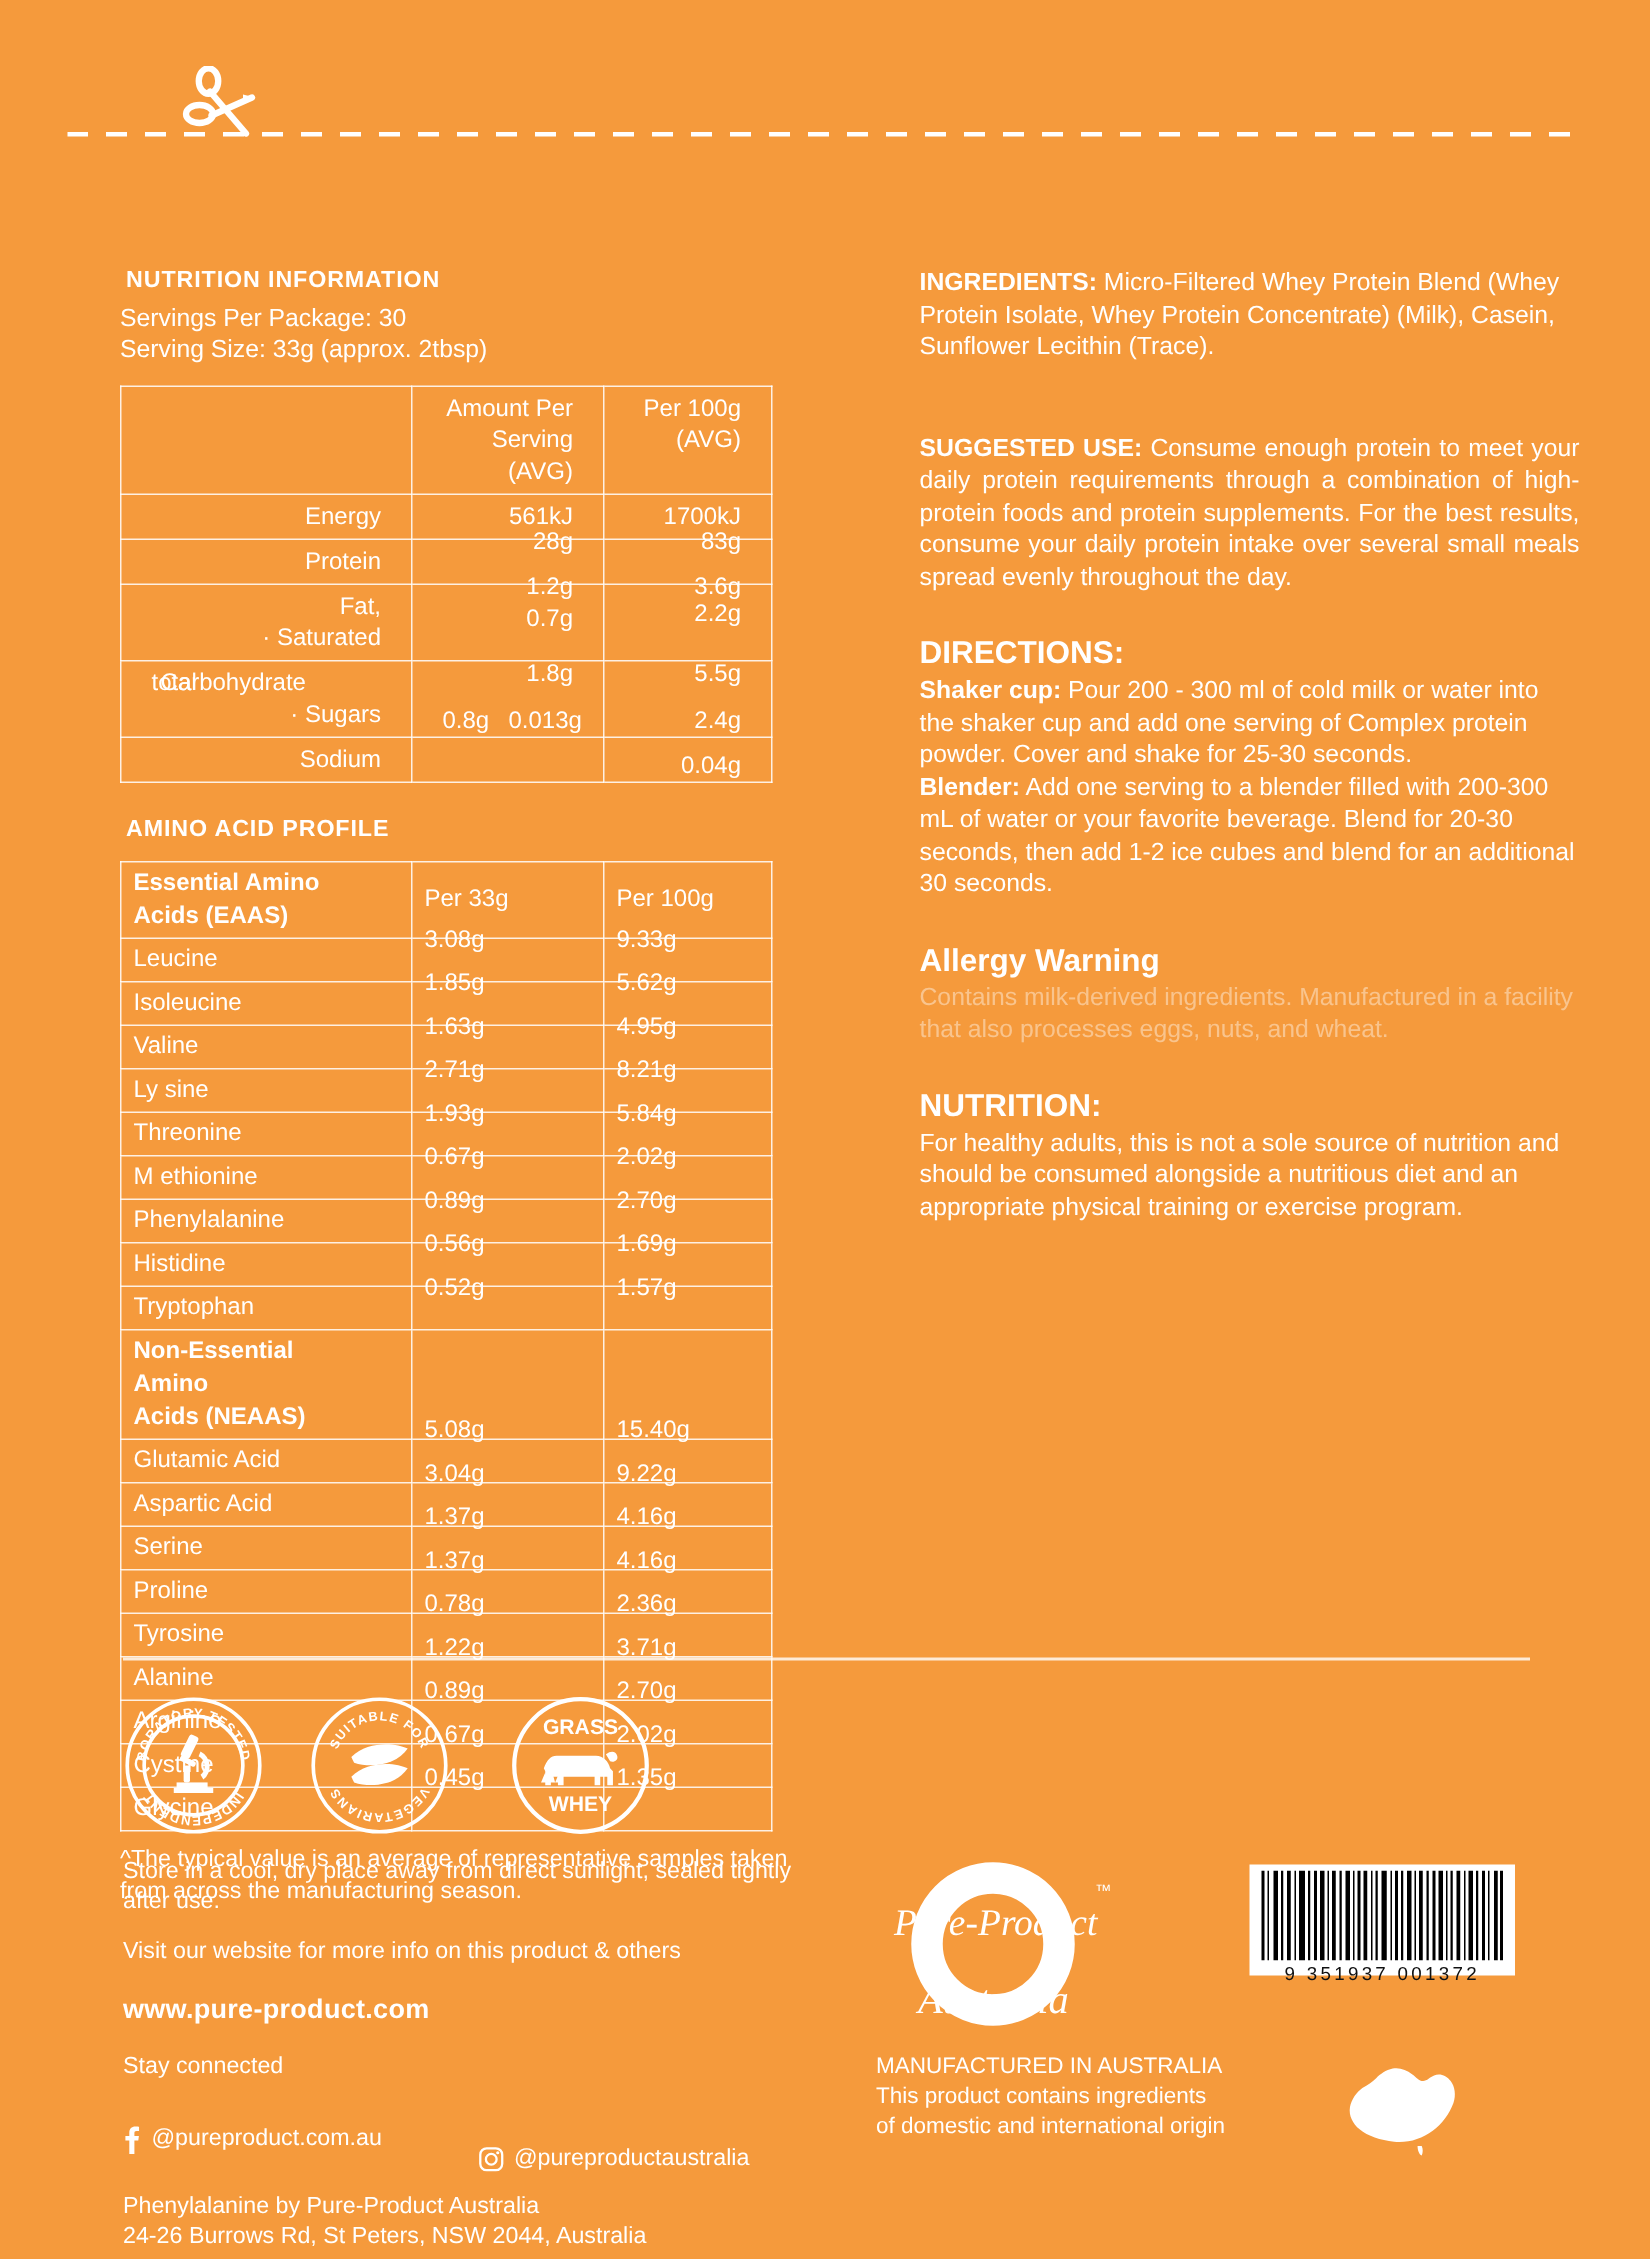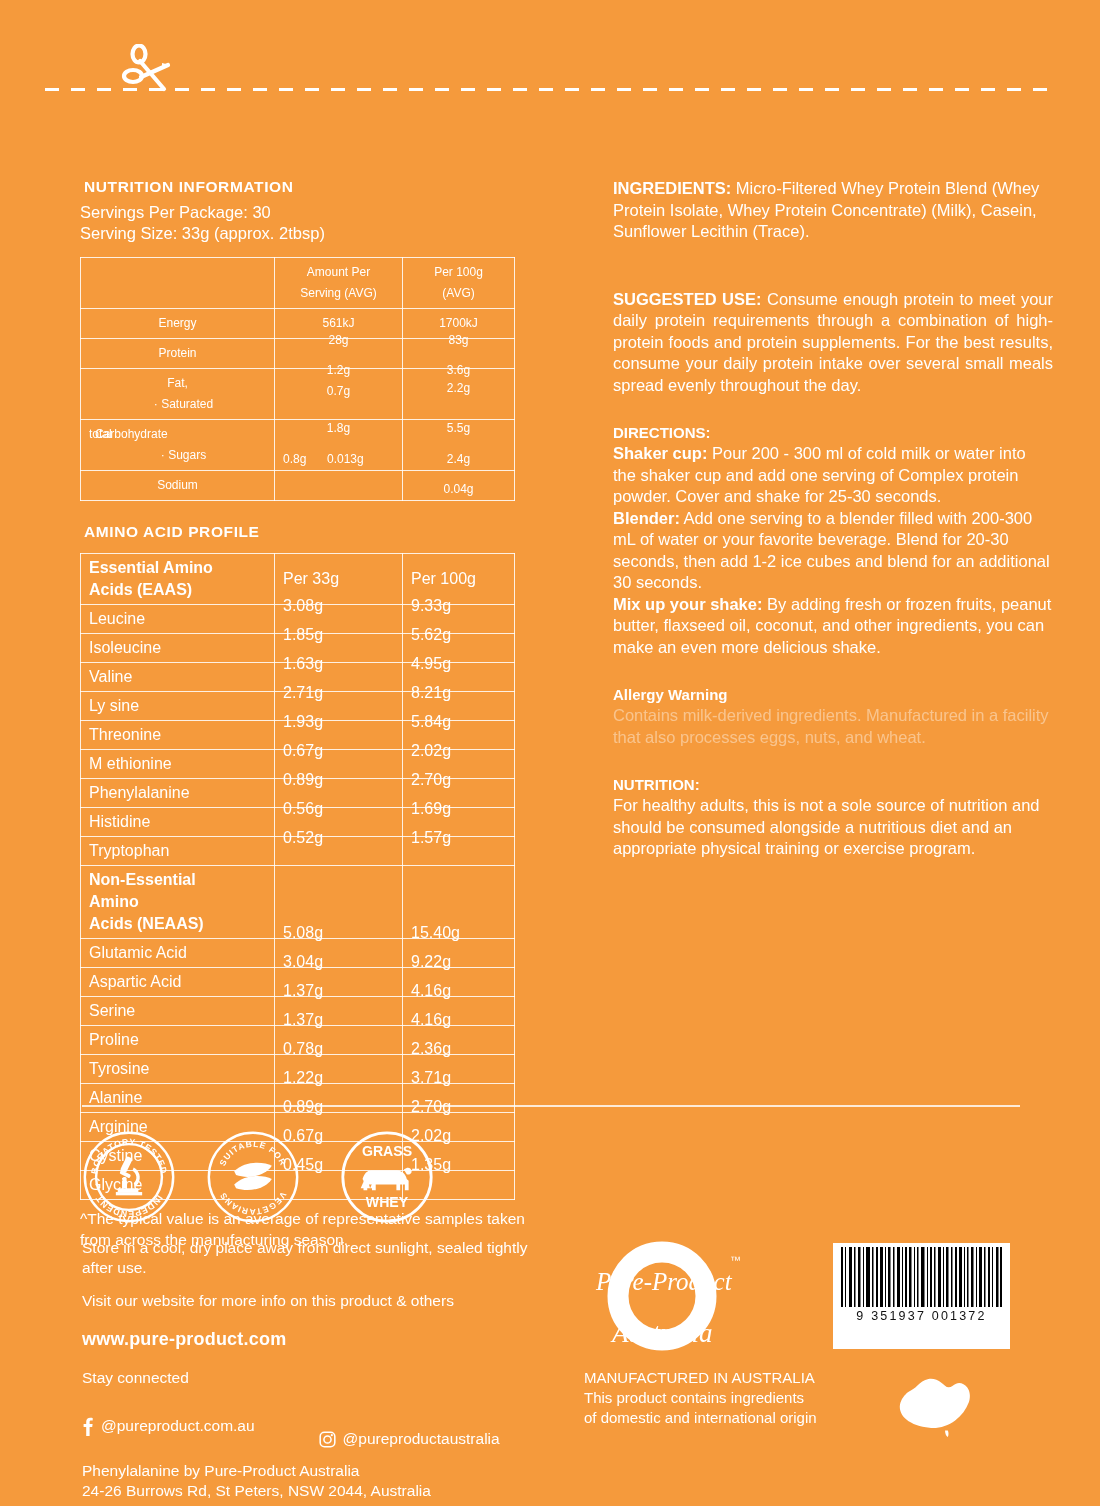--- a/index.html
+++ b/index.html
@@ -32,21 +32,21 @@
   }
   .subline{font-size:16.5px;line-height:21px;margin:0;}
 
   
   table.nut{
     border-collapse:collapse;width:434px;margin-top:13px;
     table-layout:fixed;
   }
   table.nut td,table.nut th{
     border:1px solid rgba(255,255,255,.85);
-    padding:4px 8px;font-size:12px;font-weight:normal;text-align:center;
+    padding:4px 20px;font-size:16px;font-weight:normal;text-align:right;
     vertical-align:top;line-height:21px;
   }
   table.nut col.c1{width:194px;}
   table.nut col.c2{width:128px;}
   table.nut col.c3{width:112px;}
   .hdr td{font-weight:normal;}
   .lbl{white-space:nowrap;overflow:visible;}
   .ovf{position:relative;height:21px;}
   .ovf span{position:absolute;left:0;top:0;white-space:nowrap;}
   .shift-up{position:relative;top:-13px;}
@@ -64,21 +64,21 @@
   table.aa col.a3{width:112px;}
   td.bold{font-weight:bold;margin-top:12px;}
   .footnote{font-size:15.5px;line-height:21px;margin:8px 0 0 0;}
 
   
   .para{font-size:16.5px;line-height:21.5px;margin:0 0 0 0;}
   .para b{font-weight:bold;}
   .para.just{text-align:justify;}
   .gap-l{height:46px;}
   .gap-m{height:28px;}
-  h3.sub{font-size:15px;font-weight:bold;margin:0 0 2px 0;}
+  h3.sub{font-size:21px;font-weight:bold;margin:0 0 2px 0;}
   .faded{color:rgba(255,255,255,.42);}
 
   
   .divider{
     position:absolute;left:82px;top:1105px;width:938px;height:2px;
     background:rgba(255,255,255,.8);
   }
 
   
   .badges{position:absolute;left:82px;top:1130px;width:380px;height:100px;}
@@ -93,21 +93,21 @@
   .f-gap{height:13px;}
   .f-bold{font-weight:bold;font-size:18px;letter-spacing:.2px;}
   .social{display:flex;align-items:center;margin-top:16px;font-size:15.5px;}
   .social .item{display:flex;align-items:center;}
   .social .item.ig{margin-left:64px;margin-top:26px;}
   .social svg{margin-right:7px;}
 
   
   .logo{position:absolute;left:584px;top:1238px;width:170px;height:120px;}
   .barcode{
-    position:absolute;left:833px;top:1243px;width:177px;height:106px;
+    position:absolute;left:833px;top:1243px;width:177px;height:74px;
     background:#fff;padding:4px 6px 0 6px;box-sizing:border-box;
   }
   .bc-bars{height:60px;width:100%;display:block;}
   .bc-digits{
     color:#111;font-size:12.5px;letter-spacing:2.2px;
     text-align:center;font-family:"Liberation Sans", sans-serif;
     margin-top:2px;white-space:nowrap;
   }
   .made{position:absolute;left:584px;top:1368px;width:320px;font-size:15px;line-height:20px;}
   .ausmap{position:absolute;left:888px;top:1366px;width:92px;height:74px;}
@@ -427,23 +427,20 @@
     </p>
 
     <div class="gap-m"></div>
 
     <h3 class="sub">DIRECTIONS:</h3>
     <p class="para">
       <b>Shaker cup:</b><span> Pour 200 - 300 ml of cold milk or water into the shaker cup and add one serving of Complex protein powder. Cover and shake for 25-30 seconds.</span>
     </p>
     <p class="para">
       <b>Blender:</b><span> Add one serving to a blender filled with 200-300 mL of water or your favorite beverage. Blend for 20-30 seconds, then add 1-2 ice cubes and blend for an additional 30 seconds.</span>
-    </p>
-    <p class="para">
-      <b>Mix up your shake:</b><span> By adding fresh or frozen fruits, peanut butter, flaxseed oil, coconut, and other ingredients, you can make an even more delicious shake.</span>
     </p>
 
     <div class="gap-m"></div>
 
     <h3 class="sub">Allergy Warning</h3>
     <p class="para faded">Contains milk-derived ingredients. Manufactured in a facility that also processes eggs, nuts, and wheat.</p>
 
     <div class="gap-m"></div>
 
     <h3 class="sub">NUTRITION:</h3>

